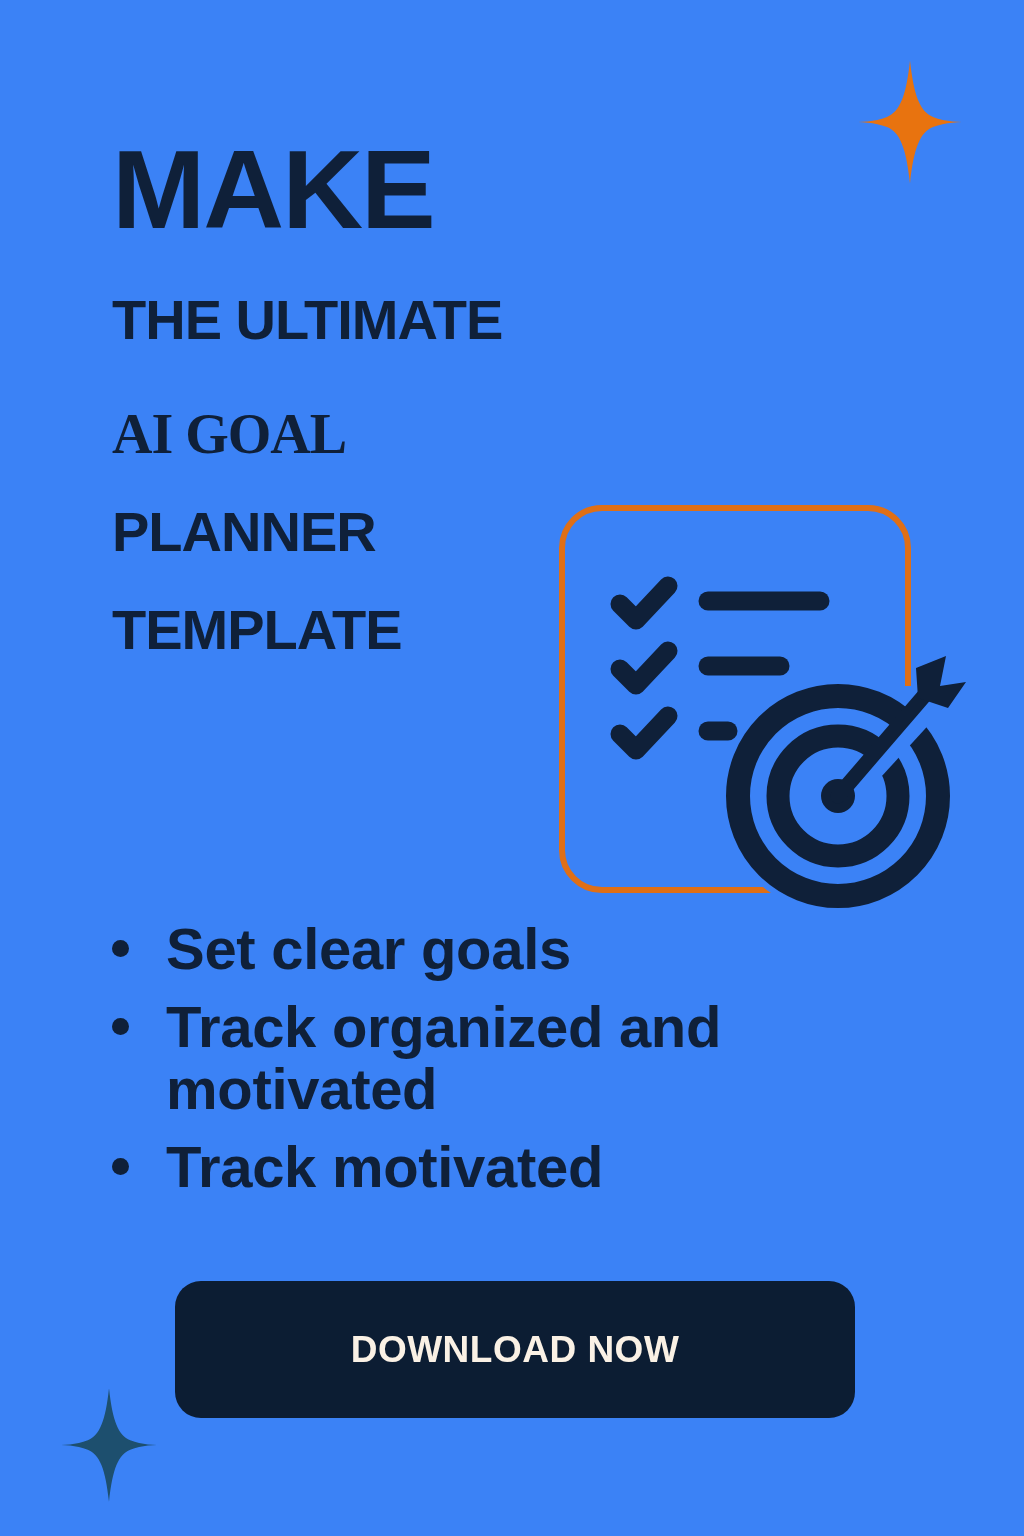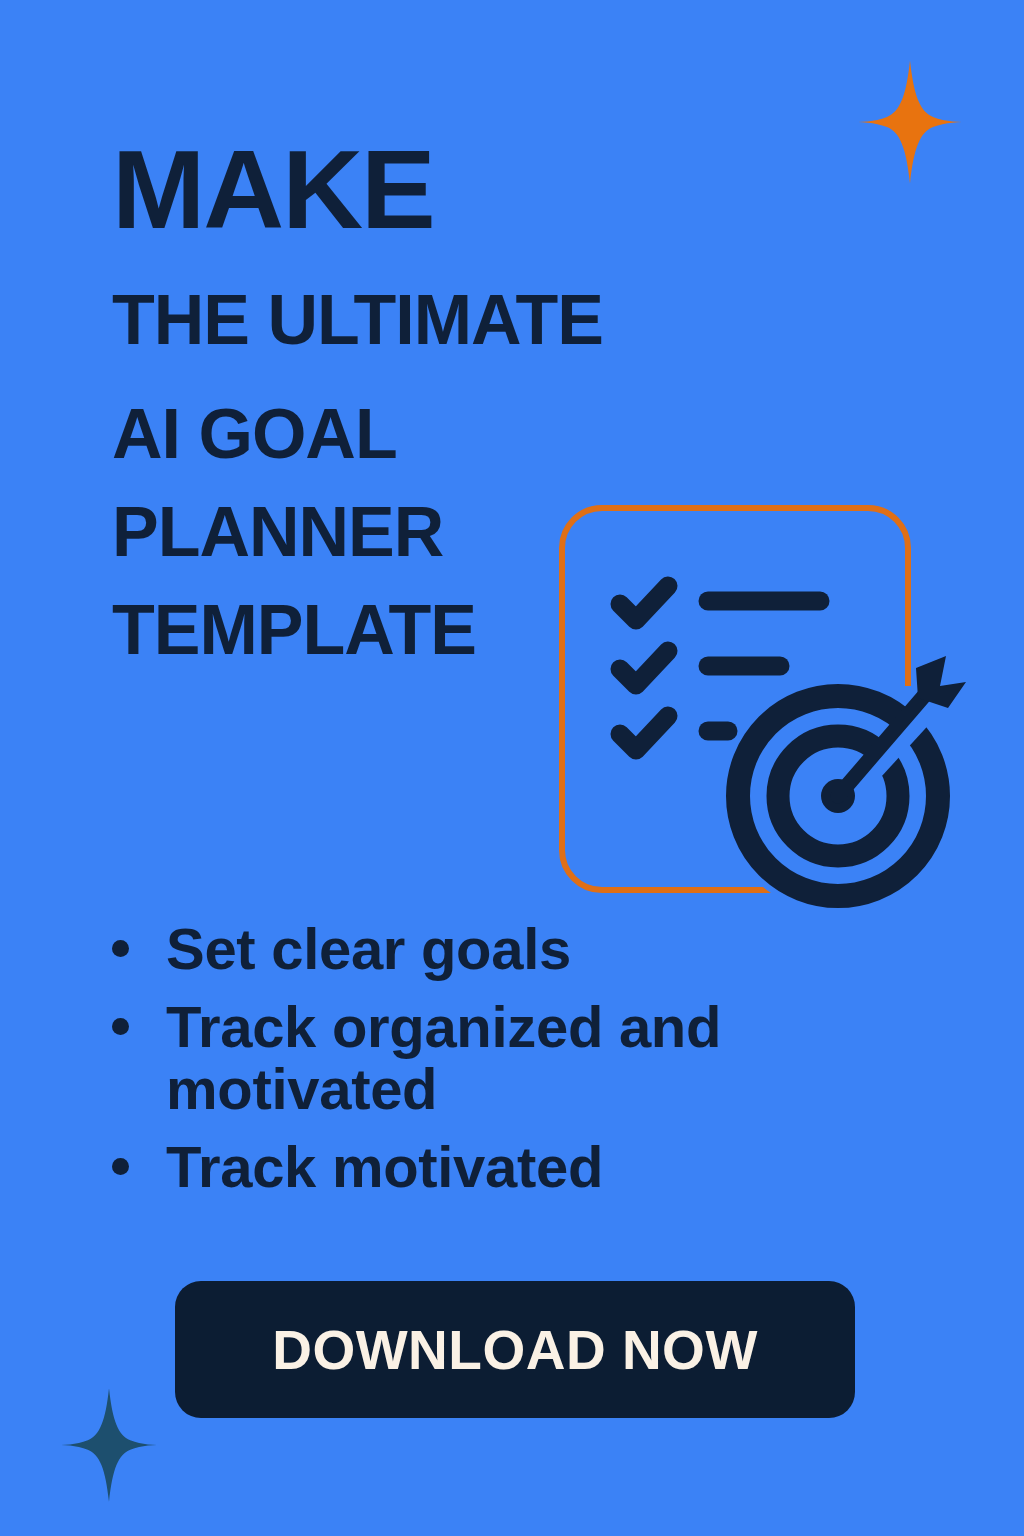--- a/index.html
+++ b/index.html
@@ -41,28 +41,28 @@
     letter-spacing: -0.5px;
     white-space: nowrap;
     text-transform: uppercase;
   }
   .hl-xl {
     font-size: 112px;
     line-height: 124px;
     letter-spacing: -2px;
   }
   .hl-md {
-    font-size: 70px;
+    font-size: 56px;
     line-height: 96px;
     letter-spacing: -1px;
   }
   #hl-line-make { margin-top: 0px; }
   #hl-line-myplan { margin-top: -4px; }
   #hl-line-ultimate { margin-top: 20px; }
-  #hl-line-aigoal { margin-top: 18px; }
+  #hl-line-aigoal { margin-top: 18px; font-family: Liberation Serif, serif; }
   #hl-line-planner { margin-top: 2px; }
   #hl-line-template { margin-top: 2px; }
 
   
   #headline-block { z-index: 4; }
 
   
   #illustration {
     position: absolute;
     left: 548px;
@@ -114,21 +114,21 @@
     background: #0c1d33;
     border-radius: 26px;
     display: flex;
     align-items: center;
     justify-content: center;
     cursor: pointer;
     z-index: 3;
   }
   #cta-label {
     color: #faf1e5;
-    font-size: 55px;
+    font-size: 37px;
     font-weight: 700;
     letter-spacing: 0.5px;
     text-transform: uppercase;
     white-space: nowrap;
   }
 </style>
 </head>
 <body>
 
 <div id="poster">

